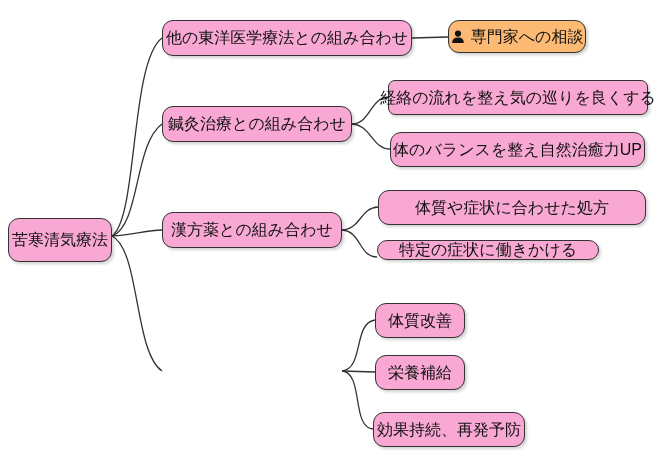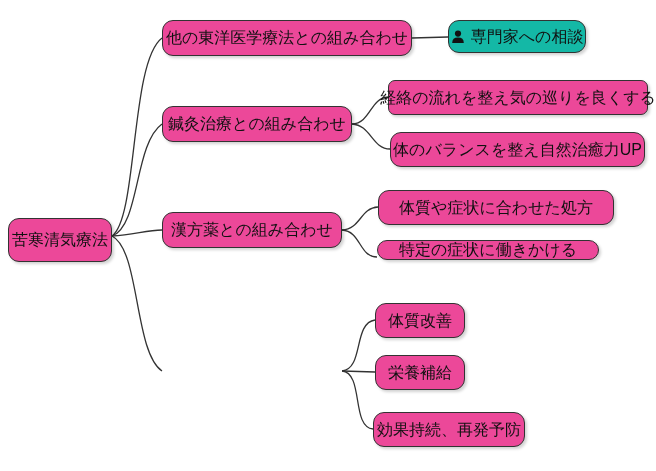--- a/index.html
+++ b/index.html
@@ -26,31 +26,31 @@
     stroke: #333333;
     stroke-width: 1.3;
   }
   .node {
     position: absolute;
     box-sizing: border-box;
     display: flex;
     align-items: center;
     justify-content: center;
     gap: 6px;
-    background: #ec4899;
+    background: #f9a8d4;
     border: 1.7px solid #333333;
     border-radius: 11px;
     box-shadow: 2px 2px 3px rgba(0,0,0,0.18);
     font-size: 16px;
     line-height: 1;
     color: #111111;
     white-space: nowrap;
   }
   .node.white {
-    background: #14b8a6;
+    background: #fdba74;
   }
   .person-icon {
     display: inline-block;
     width: 14px;
     height: 14px;
     flex: 0 0 auto;
   }
 </style>
 </head>
 <body>
@@ -103,21 +103,21 @@
   </div>
 
   <div class="node" style="left:388px; top:80px; width:260px; height:35px;border-radius:7px;">
     <span>経絡の流れを整え気の巡りを良くする</span>
   </div>
 
   <div class="node" style="left:390px; top:132px; width:255px; height:35px;">
     <span>体のバランスを整え自然治癒力UP</span>
   </div>
 
-  <div class="node" style="left:378px; top:190px; width:236px; height:35px;text-align:center;">
+  <div class="node" style="left:378px; top:190px; width:268px; height:35px;text-align:center;">
     <span>体質や症状に合わせた処方</span>
   </div>
 
   <div class="node" style="left:377px; top:240px; width:222px; height:20px;">
     <span>特定の症状に働きかける</span>
   </div>
 
   <div class="node" style="left:375px; top:303px; width:90px; height:35px;">
     <span>体質改善</span>
   </div>

